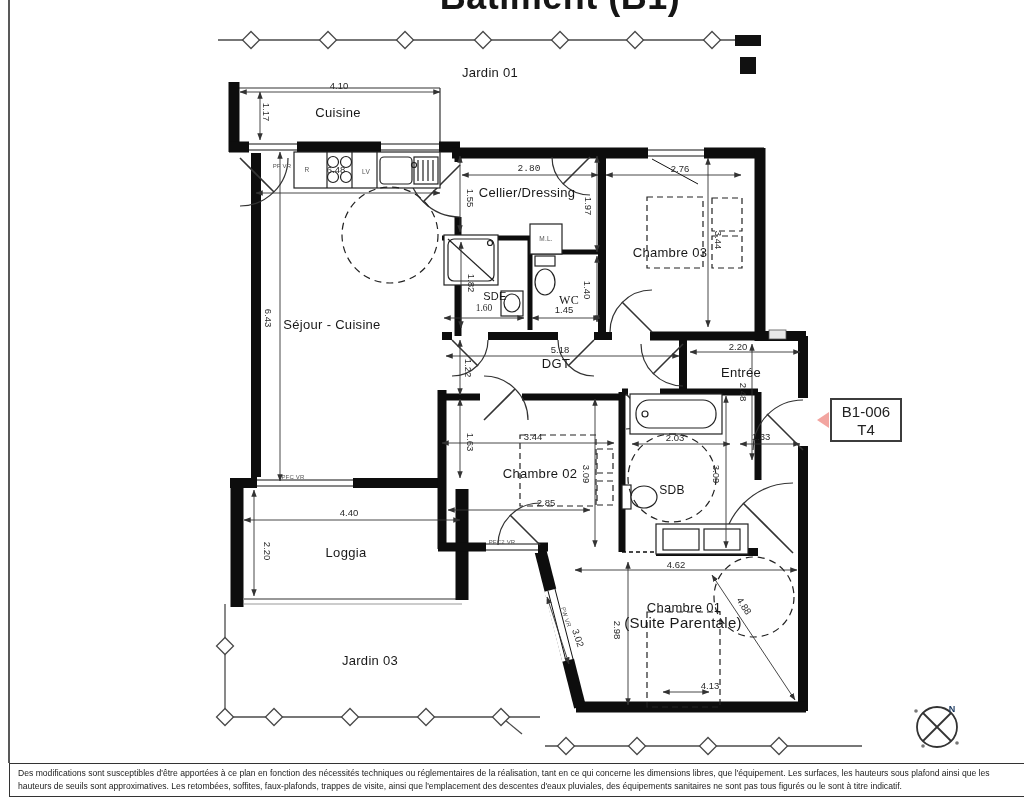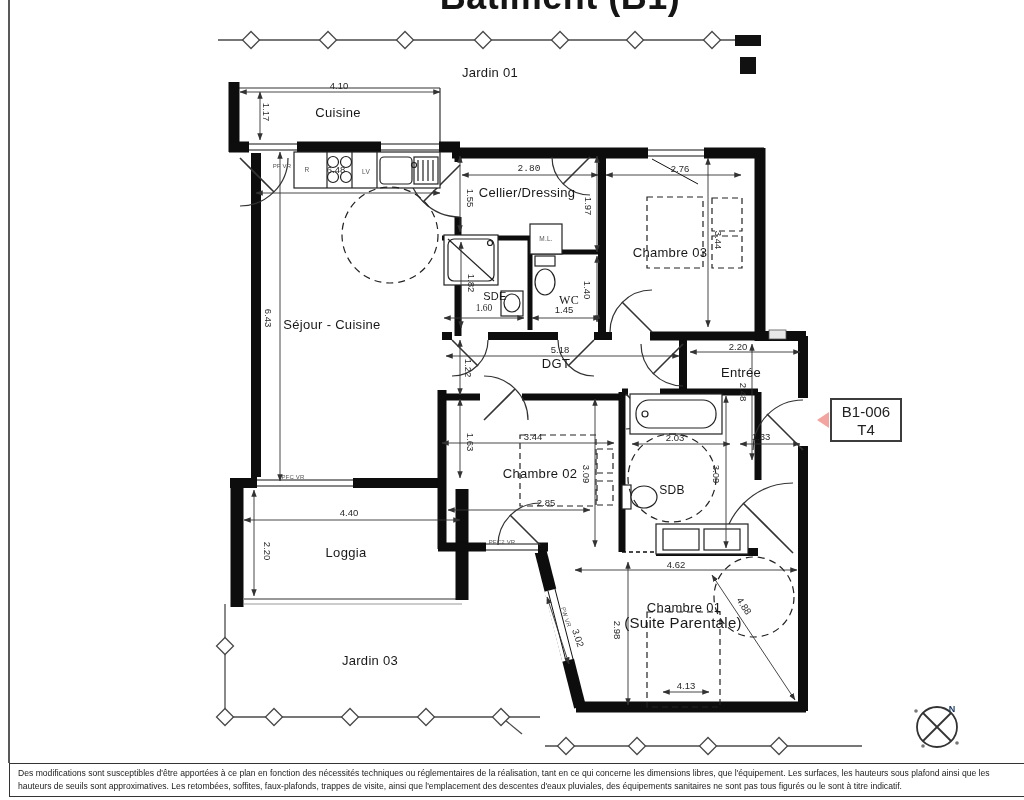--- a/index.html
+++ b/index.html
@@ -321,21 +321,21 @@
       <div class="lbl dim" style="left: 470px; top: 442px; transform: translate(-50%, -50%) rotate(90deg);">1.63</div>
       <div class="lbl dim" style="left: 586px; top: 474px; transform: translate(-50%, -50%) rotate(90deg);">3.09</div>
       <div class="lbl dim" style="left: 716px; top: 474px; transform: translate(-50%, -50%) rotate(90deg);">3.09</div>
       <div class="lbl dim" style="left: 546px; top: 503px; transform: translate(-50%, -50%);">2.85</div>
       <div class="lbl dim" style="left: 349px; top: 513px; transform: translate(-50%, -50%);">4.40</div>
       <div class="lbl dim" style="left: 267px; top: 551px; transform: translate(-50%, -50%) rotate(90deg);">2.20</div>
       <div class="lbl dim" style="left: 676px; top: 565px; transform: translate(-50%, -50%);">4.62</div>
       <div class="lbl dim" style="left: 617px; top: 630px; transform: translate(-50%, -50%) rotate(90deg);">2.98</div>
       <div class="lbl dim" style="left: 744px; top: 606px; transform: translate(-50%, -50%) rotate(57deg);">4.88</div>
       <div class="lbl dim" style="left: 578px; top: 638px; transform: translate(-50%, -50%) rotate(72deg);">3.02</div>
-      <div class="lbl dim" style="left: 686px; top: 686px; transform: translate(-50%, -50%);">4.13</div>
+      <div class="lbl dim" style="left: 710px; top: 686px; transform: translate(-50%, -50%);">4.13</div>
       <div class="lbl tiny" style="left: 282px; top: 166px; transform: translate(-50%, -50%);">PF VR</div>
       <div class="lbl tiny" style="left: 307px; top: 170px; font-size: 6.5px; transform: translate(-50%, -50%);">R</div>
       <div class="lbl tiny" style="left: 366px; top: 172px; font-size: 6.5px; transform: translate(-50%, -50%);">LV</div>
       <div class="lbl tiny" style="left: 546px; top: 239px; font-size: 6.5px; transform: translate(-50%, -50%);">M.L.</div>
       <div class="lbl tiny" style="left: 293px; top: 477px; transform: translate(-50%, -50%);">PFC VR</div>
       <div class="lbl tiny" style="left: 502px; top: 542px; transform: translate(-50%, -50%);">PFC2 VR</div>
       <div class="lbl tiny" style="left: 566px; top: 617px; transform: translate(-50%, -50%) rotate(72deg);">PW VR</div>
     </div>
 
   <div id="unit-arrow"></div>

